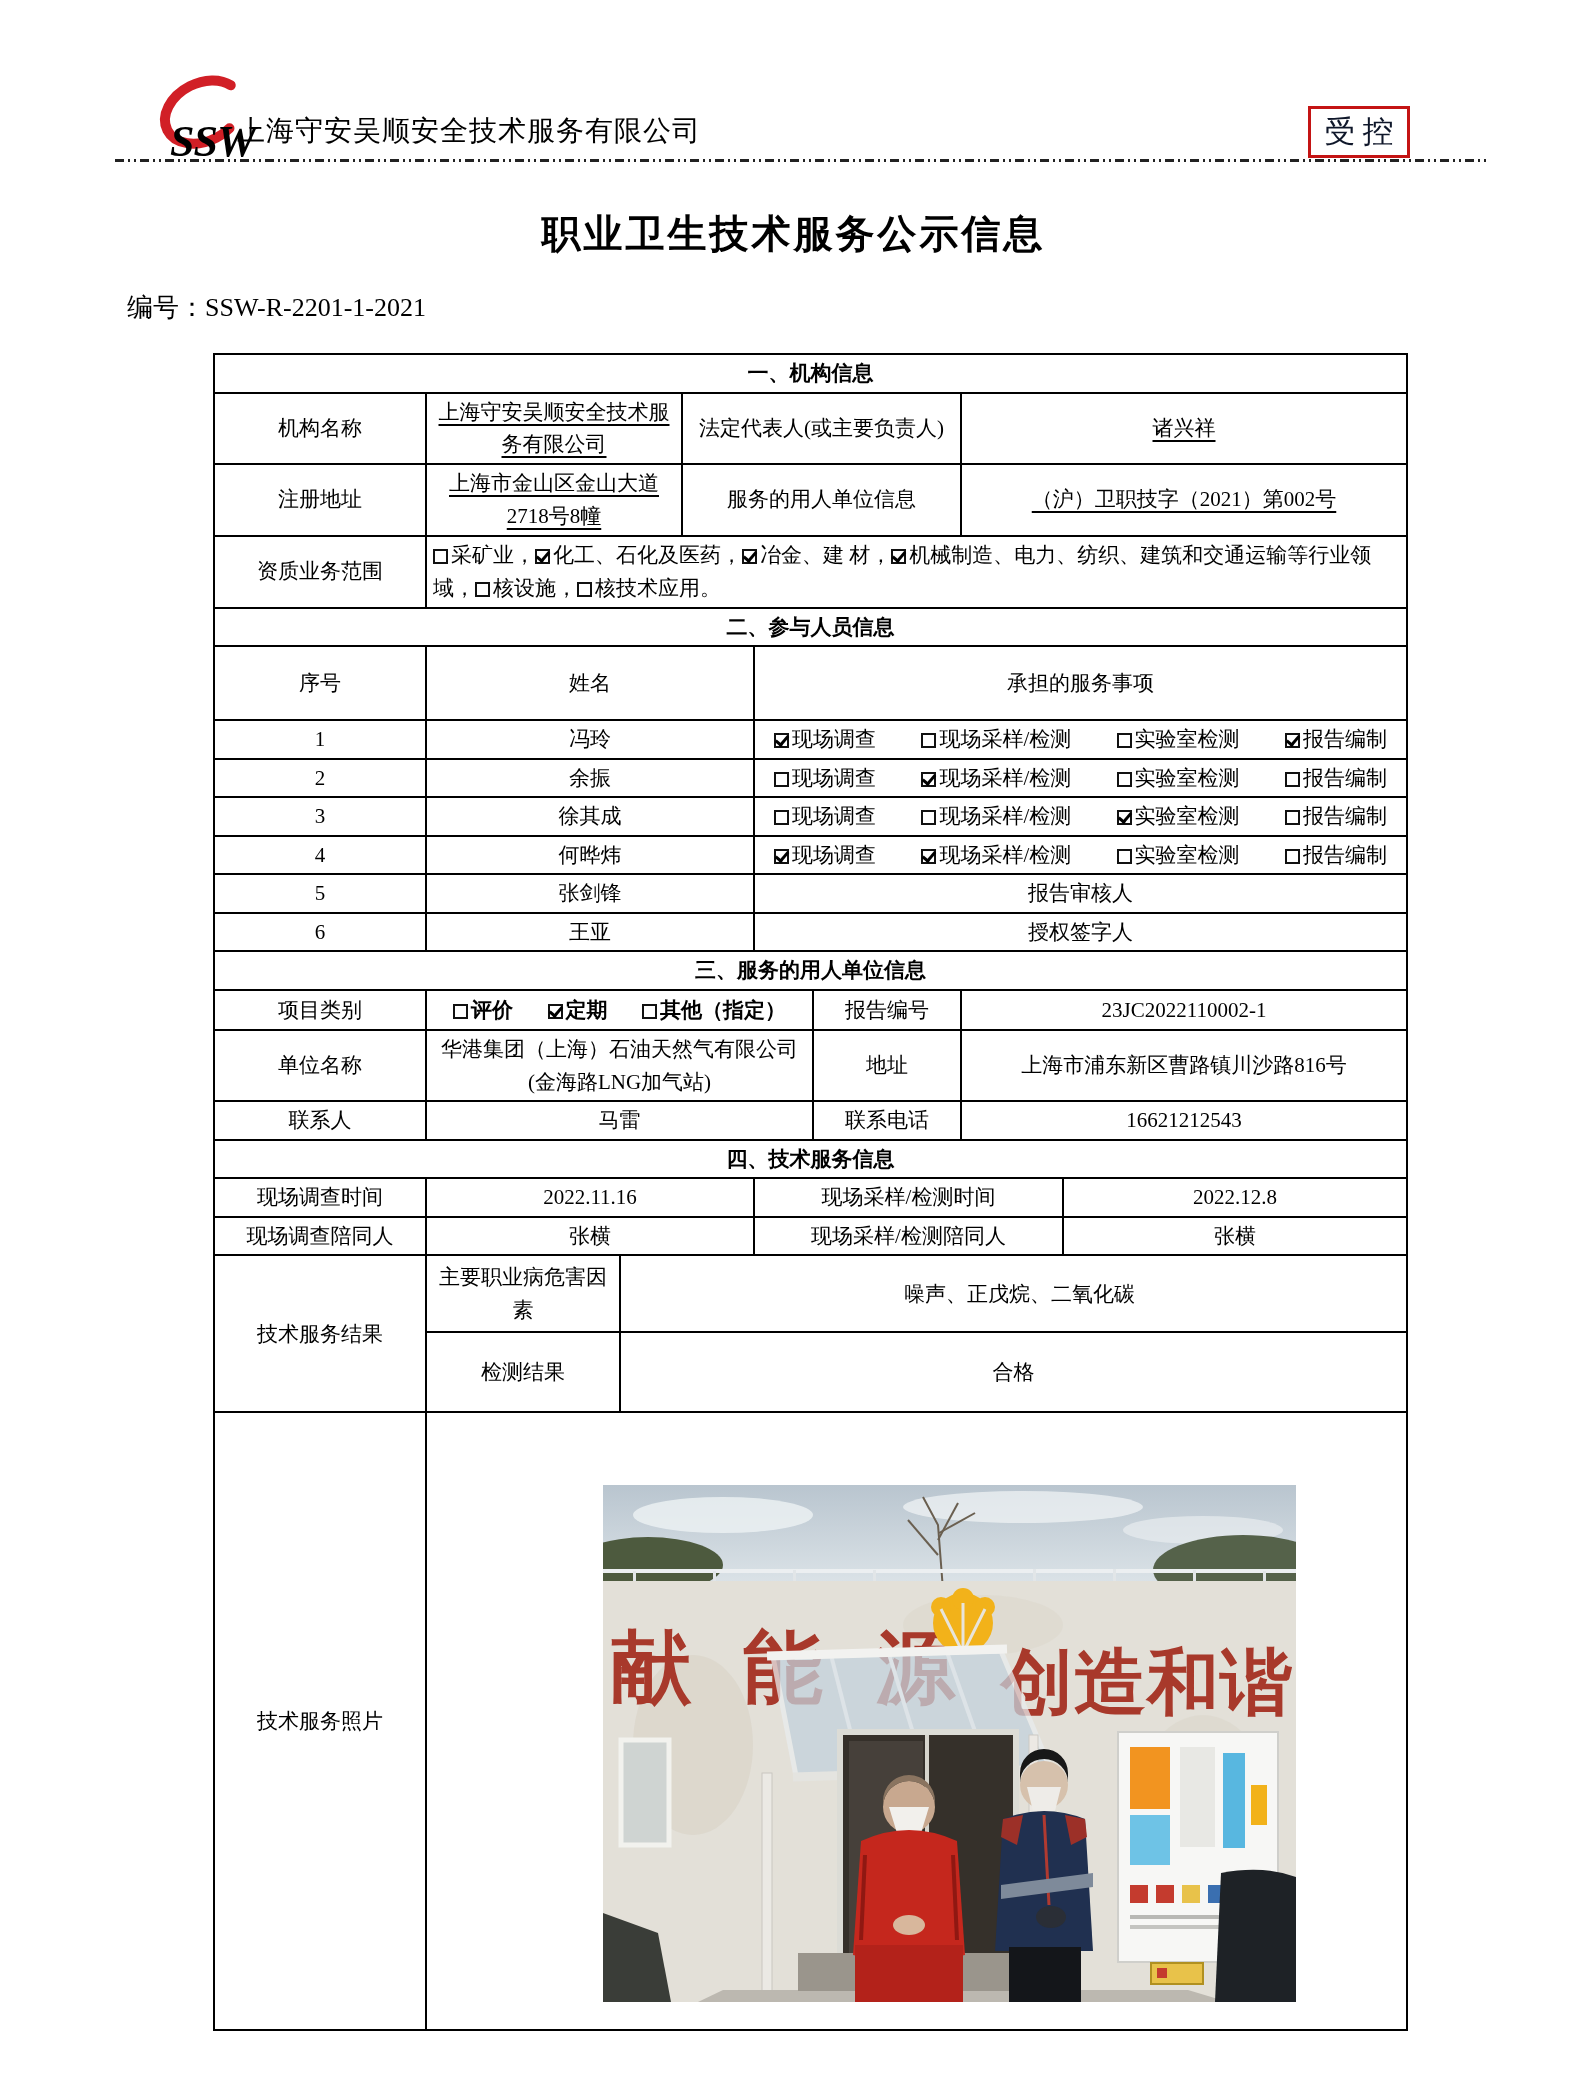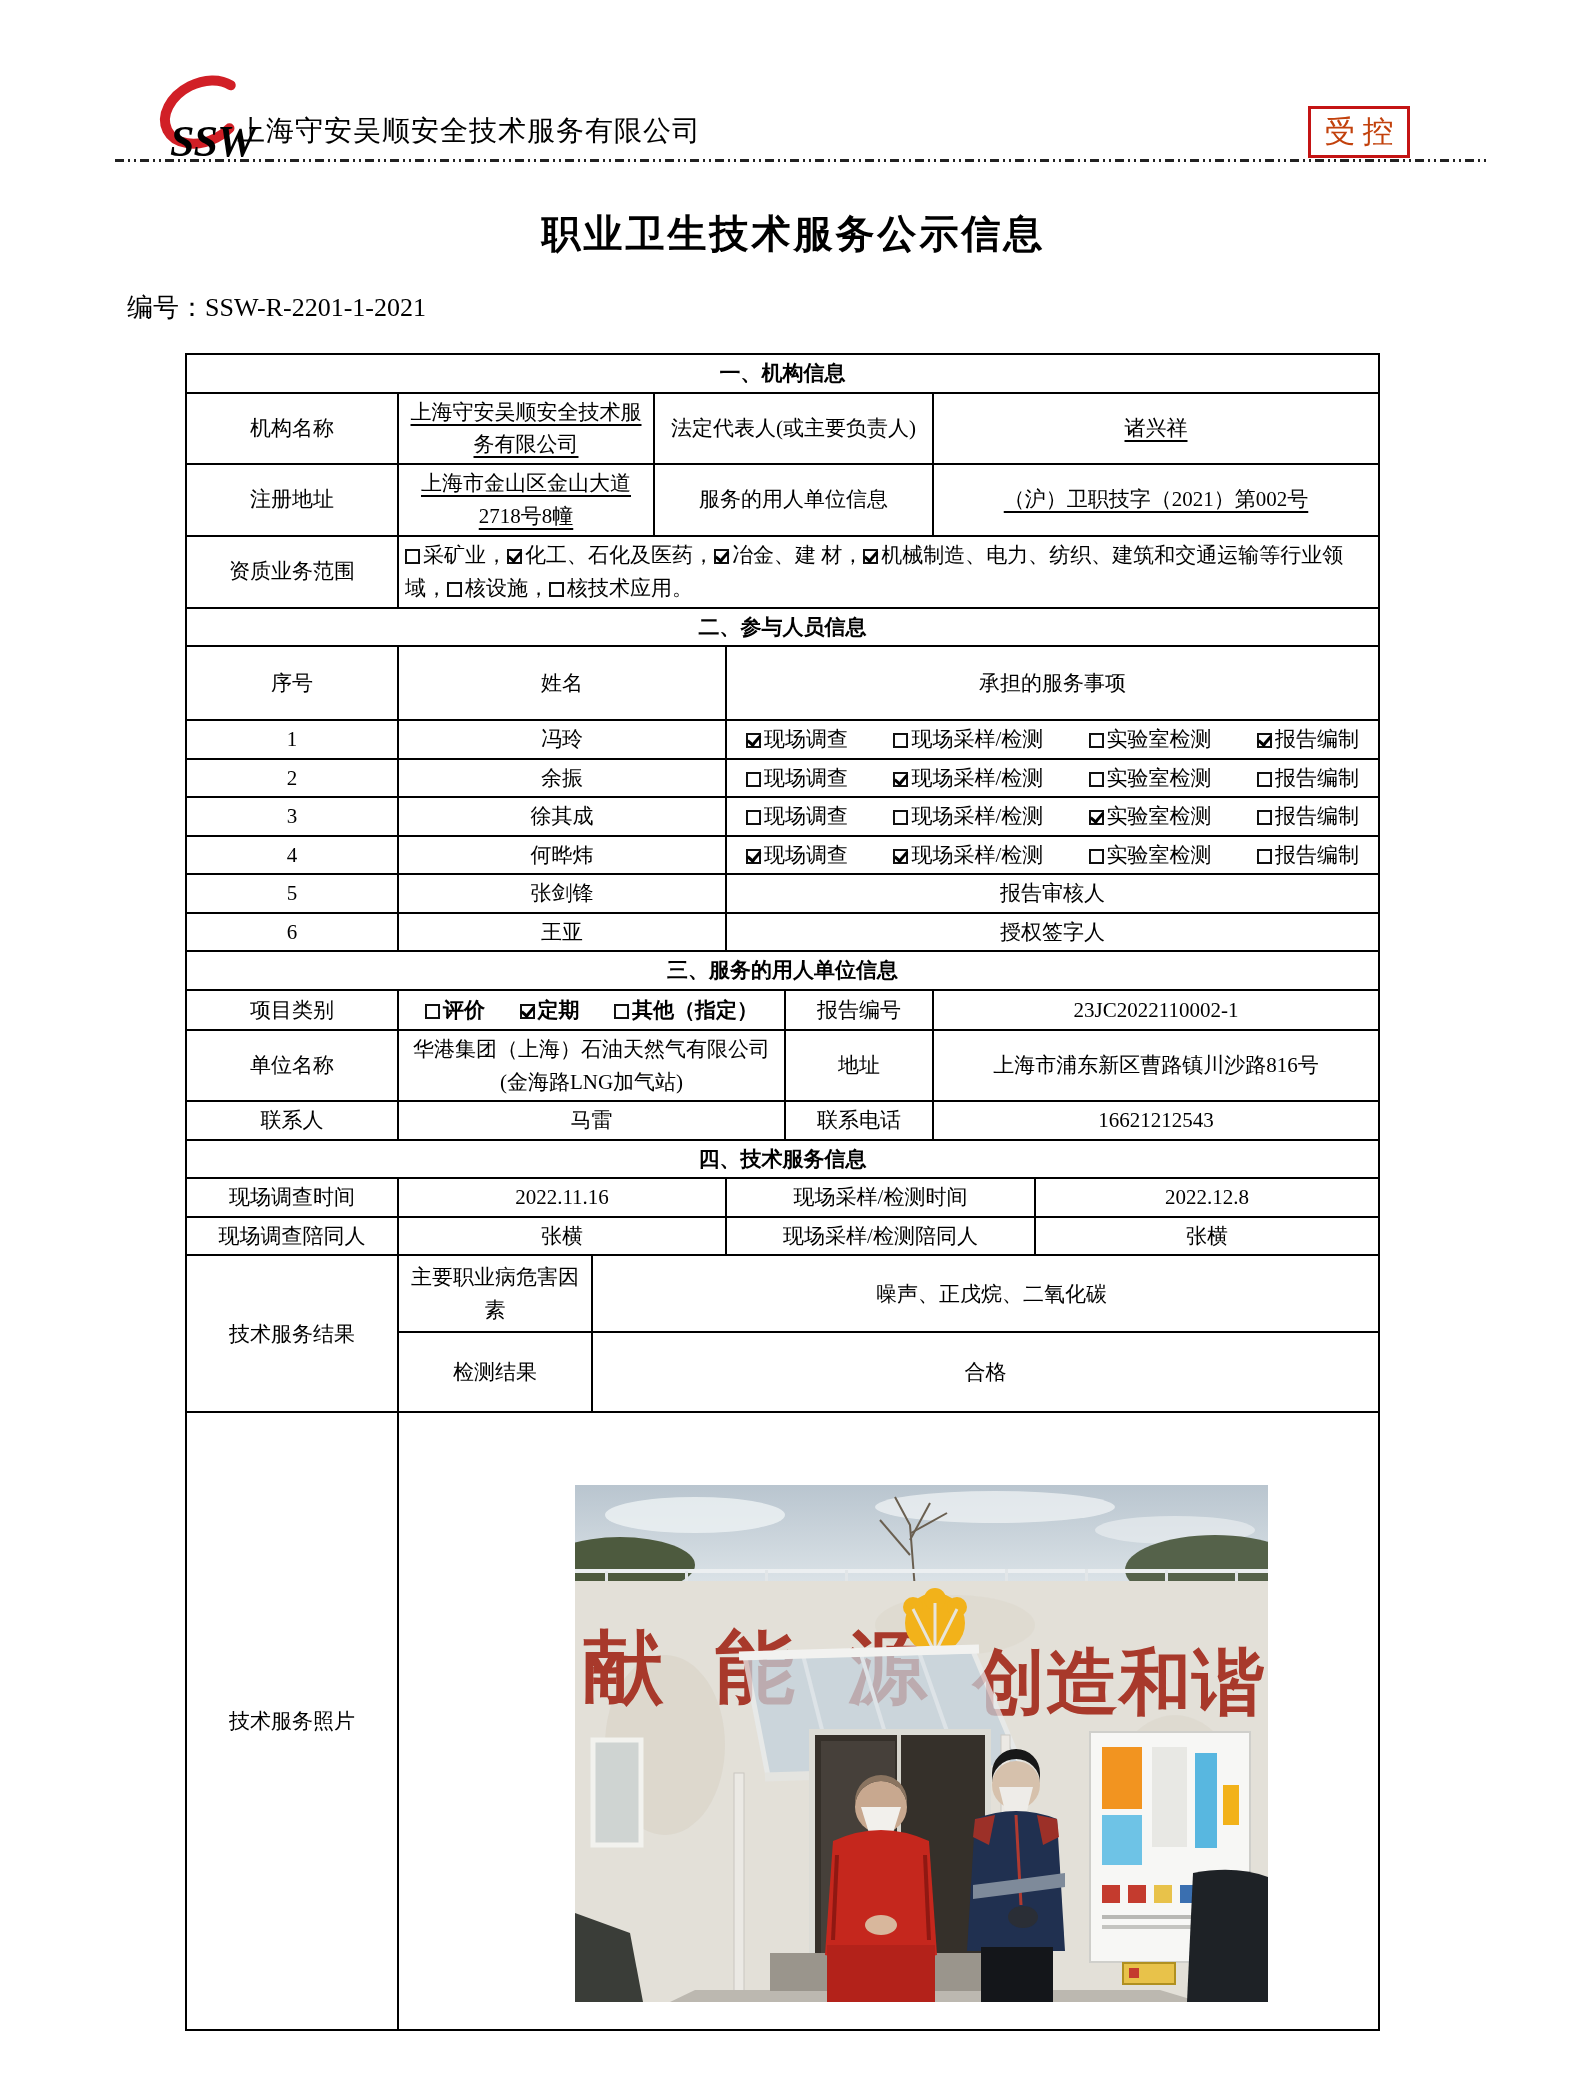--- a/index.html
+++ b/index.html
@@ -9,28 +9,28 @@
     overflow:hidden;
   }
   
   .hdr-logo{position:absolute;left:146px;top:68px;width:110px;height:100px;}
   .hdr-ssw{position:absolute;left:170px;top:116px;font-size:44px;font-weight:bold;
     font-style:italic;color:#000000;letter-spacing:-1px;}
   .hdr-company{position:absolute;left:237px;top:112px;font-size:28px;letter-spacing:1px;}
   .hdr-rule{position:absolute;left:115px;top:159px;width:1375px;height:3px;
     background:repeating-linear-gradient(90deg,#222 0 9px,transparent 9px 13px,#222 13px 15px,transparent 15px 19px,#222 19px 21px,transparent 21px 25px);}
   .stamp{position:absolute;left:1308px;top:106px;width:102px;height:52px;
-    border:3px solid #c41414;color:#c2410c;font-size:31px;letter-spacing:7px;
+    border:3px solid #c41414;color:#0f172a;font-size:31px;letter-spacing:7px;
     display:flex;align-items:center;justify-content:center;background:#fff;padding-left:7px;box-sizing:border-box;}
   
   .title{position:absolute;left:0;top:207px;width:100%;text-align:center;
     font-size:39px;font-weight:bold;letter-spacing:3px;}
   .docno{position:absolute;left:127px;top:290px;font-size:26px;}
   
-  table.main{position:absolute;left:185px;top:353px;width:1193px;
+  table.main{position:absolute;left:213px;top:353px;width:1193px;
     border-collapse:collapse;table-layout:fixed;}
   table.main td{border:2px solid #000;font-size:21px;text-align:center;
     vertical-align:middle;padding:2px 6px;line-height:1.55;overflow:hidden;}
   td.sec{font-weight:bold;text-align:left;padding-left:10px;font-size:22px;}
   td.l{text-align:left;}
   td.vpad{padding:0 20px;}
   td.nopad{padding:0;}
   .und{text-decoration:underline;text-underline-offset:5px;}
   .svc{display:flex;justify-content:space-between;align-items:center;padding:0 13px;}
   .ptype{display:flex;justify-content:space-between;align-items:center;padding:0 20px;font-weight:bold;}

